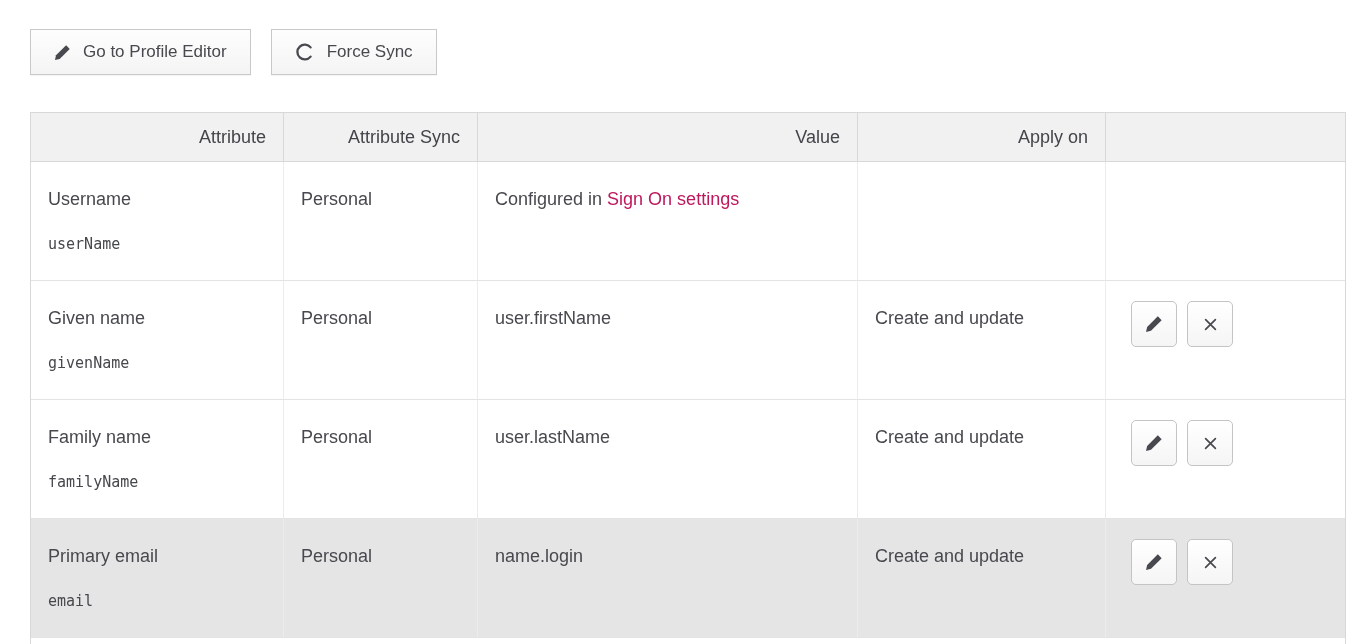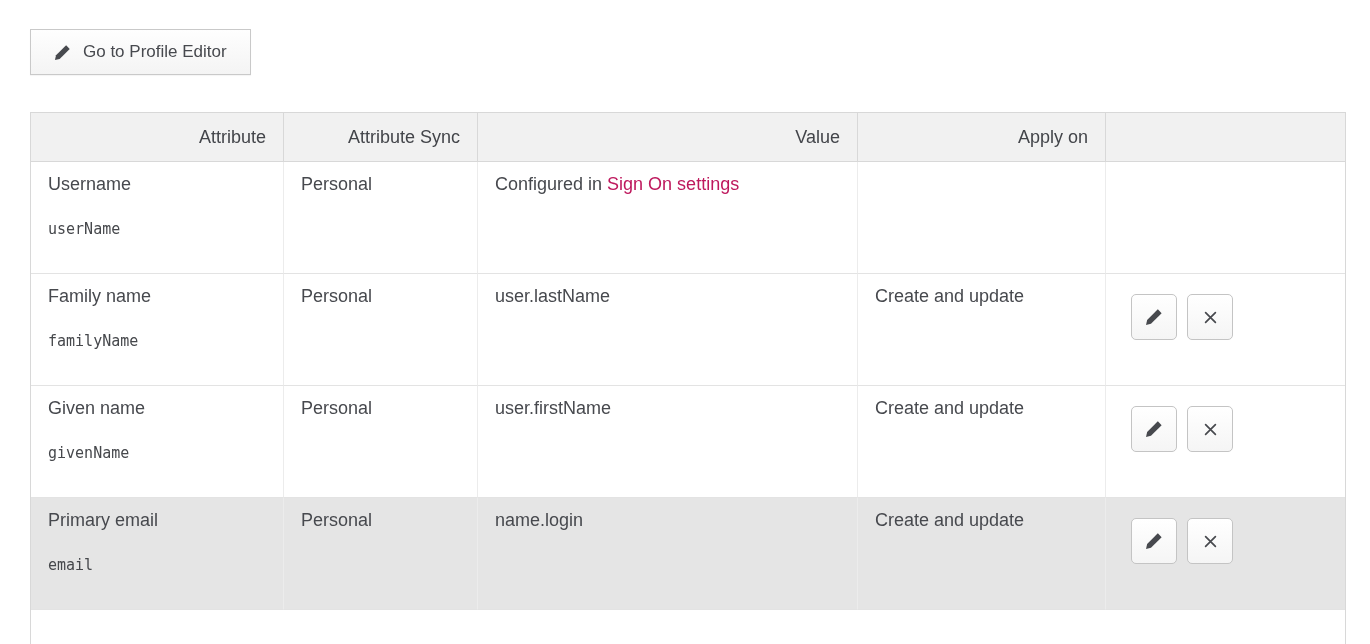--- a/index.html
+++ b/index.html
@@ -36,21 +36,21 @@
     font-weight: 400; font-size: 18px; text-align: right;
     color: #43454a;
     height: 49px; padding: 0 17px;
     border-bottom: 1px solid #d8d8d8;
     border-right: 1px solid #d8d8d8;
   }
   th:last-child { border-right: none; }
   tr.data-row { height: 112px; }
   td {
     vertical-align: top;
-    padding: 12px 17px; font-size: 18px;
+    padding: 27px 17px; font-size: 18px;
     background: #ffffff;
     border-bottom: 1px solid #e3e3e3;
     border-right: 1px solid #ececec;
   }
   td:last-child { border-right: none; }
   tr.highlighted td { background: #e5e5e5; }
   tr.empty-row td { border: none; height: 70px; padding: 0; }
 
   .attr-label { display: block; }
   .attr-var {
@@ -78,20 +78,28 @@
 <div class="page">
 
   <div class="toolbar">
     <button class="btn">
       <span>
         <svg width="17" height="17" viewBox="0 0 16 16">
             <path d="M11.4 1.2 L14.8 4.6 L5.3 14.1 L0.9 15.1 L1.9 10.7 Z" fill="#47494e"></path>
           </svg>
       </span>
       <span>Go to Profile Editor</span>
+    </button>
+    <button class="btn">
+      <span>
+        <svg width="20" height="20" viewBox="0 0 20 20">
+            <path d="M15.6 5.4 A7.4 7.4 0 1 0 15.6 14.6" fill="none" stroke="#47494e" stroke-width="2.3" stroke-linecap="round"></path>
+          </svg>
+      </span>
+      <span>Force Sync</span>
     </button>
   </div>
 
   <table class="mapping">
     <colgroup>
       <col style="width:253px">
         <col style="width:194px">
         <col style="width:380px">
         <col style="width:248px">
         <col style="width:239px">
@@ -115,20 +123,48 @@
         <td>Personal</td>
         <td>
           <span>Configured in </span><a class="link">Sign On settings</a>
         </td>
         <td></td>
         <td class="actions-cell"></td>
       </tr>
 
       <tr class="data-row">
         <td>
+          <span class="attr-label">Given name</span>
+          <span class="attr-var">givenName</span>
+        </td>
+        <td>Personal</td>
+        <td>user.firstName</td>
+        <td>Create and update</td>
+        <td class="actions-cell">
+          <div class="actions">
+            <button class="icon-btn">
+              <span>
+                  <svg width="18" height="18" viewBox="0 0 16 16">
+                    <path d="M11.4 1.2 L14.8 4.6 L5.3 14.1 L0.9 15.1 L1.9 10.7 Z" fill="#47494e"></path>
+                  </svg>
+                </span>
+            </button>
+            <button class="icon-btn">
+              <span>
+                  <svg width="17" height="17" viewBox="0 0 16 16">
+                    <path d="M3.4 3.4 L12.6 12.6 M12.6 3.4 L3.4 12.6" stroke="#47494e" stroke-width="1.6" stroke-linecap="round"></path>
+                  </svg>
+                </span>
+            </button>
+          </div>
+        </td>
+      </tr>
+
+      <tr class="data-row">
+        <td>
           <span class="attr-label">Family name</span>
           <span class="attr-var">familyName</span>
         </td>
         <td>Personal</td>
         <td>user.lastName</td>
         <td>Create and update</td>
         <td class="actions-cell">
           <div class="actions">
             <button class="icon-btn">
               <span>
@@ -141,48 +177,20 @@
               <span>
                   <svg width="17" height="17" viewBox="0 0 16 16">
                     <path d="M3.4 3.4 L12.6 12.6 M12.6 3.4 L3.4 12.6" stroke="#47494e" stroke-width="1.6" stroke-linecap="round"></path>
                   </svg>
                 </span>
             </button>
           </div>
         </td>
       </tr>
 
-      <tr class="data-row">
-        <td>
-          <span class="attr-label">Given name</span>
-          <span class="attr-var">givenName</span>
-        </td>
-        <td>Personal</td>
-        <td>user.firstName</td>
-        <td>Create and update</td>
-        <td class="actions-cell">
-          <div class="actions">
-            <button class="icon-btn">
-              <span>
-                  <svg width="18" height="18" viewBox="0 0 16 16">
-                    <path d="M11.4 1.2 L14.8 4.6 L5.3 14.1 L0.9 15.1 L1.9 10.7 Z" fill="#47494e"></path>
-                  </svg>
-                </span>
-            </button>
-            <button class="icon-btn">
-              <span>
-                  <svg width="17" height="17" viewBox="0 0 16 16">
-                    <path d="M3.4 3.4 L12.6 12.6 M12.6 3.4 L3.4 12.6" stroke="#47494e" stroke-width="1.6" stroke-linecap="round"></path>
-                  </svg>
-                </span>
-            </button>
-          </div>
-        </td>
-      </tr>
-
       <tr class="data-row highlighted">
         <td>
           <span class="attr-label">Primary email</span>
           <span class="attr-var">email</span>
         </td>
         <td>Personal</td>
         <td>name.login</td>
         <td>Create and update</td>
         <td class="actions-cell">
           <div class="actions">

